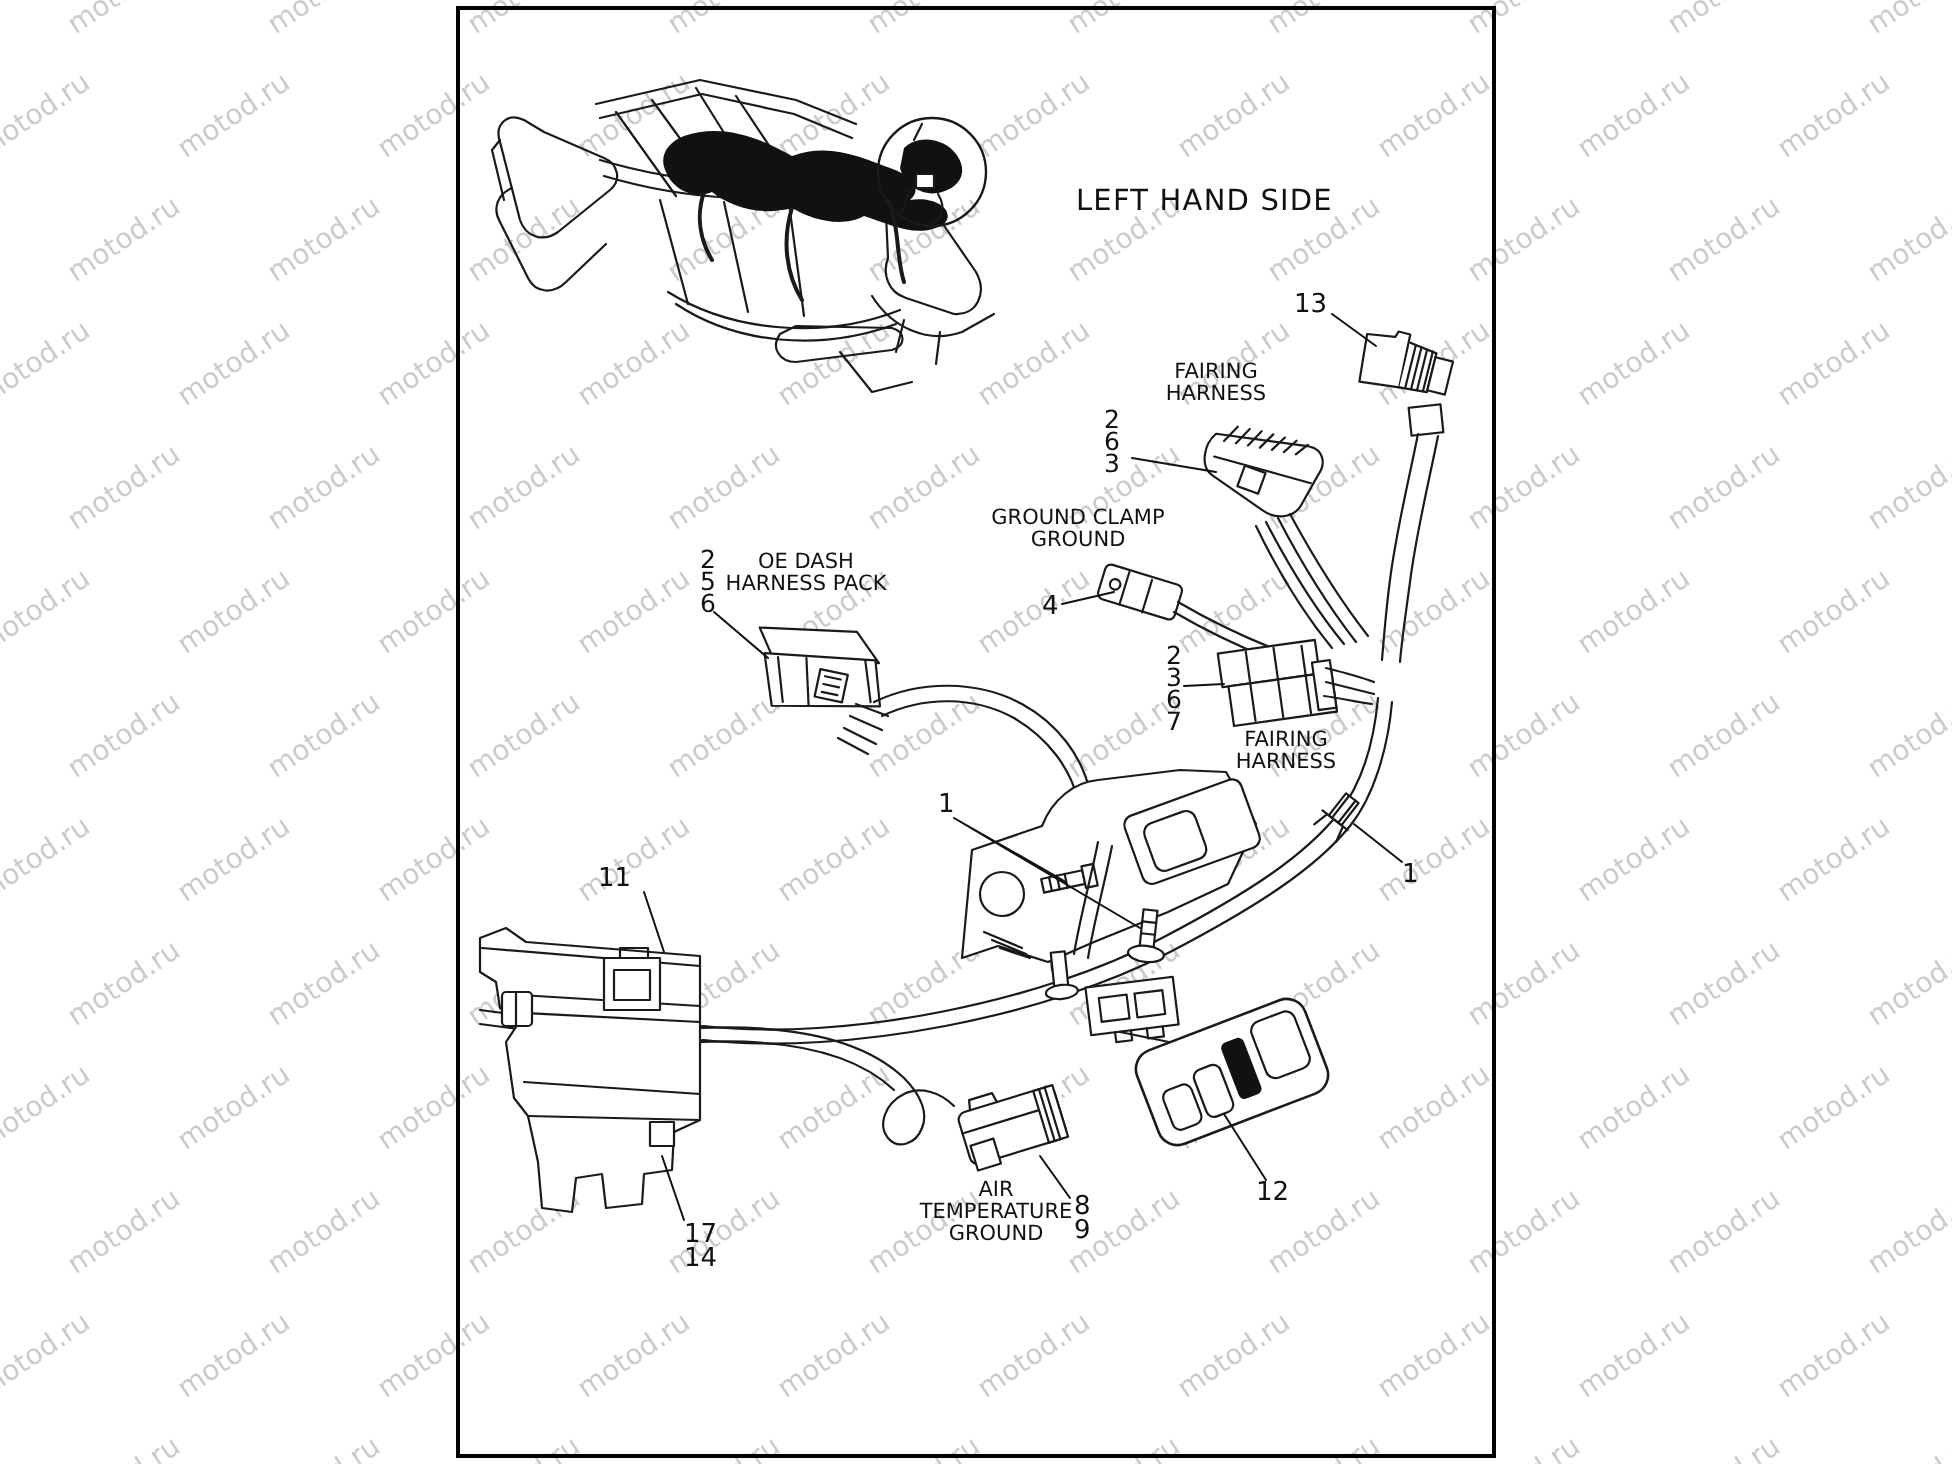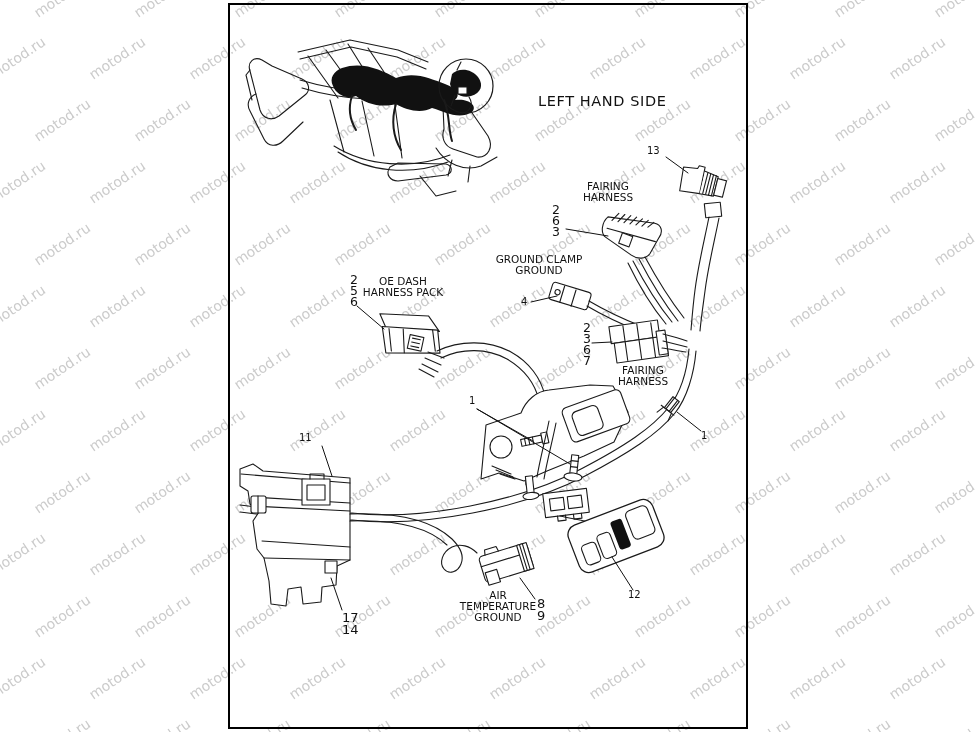--- a/index.html
+++ b/index.html
@@ -10,21 +10,21 @@
        white-space:nowrap;user-select:none;}
   .frame{position:absolute;left:228px;top:3px;width:520px;height:726px;
          border:2px solid #000;box-sizing:border-box;z-index:1;background:transparent;}
   svg.art{position:absolute;left:0;top:0;z-index:2;}
   .labels{position:absolute;inset:0;z-index:3;}
   .lbl{position:absolute;white-space:nowrap;}
   .title{font-size:14.5px;letter-spacing:0.6px;}
   .small{font-size:10.5px;line-height:11px;text-align:center;transform:translateX(-50%);}
   .num{font-size:12.5px;line-height:11px;}
   .num div{height:11px;}
-  .single{font-size:10px;text-align:center;}
+  .single{font-size:13px;text-align:center;}
 </style>
 </head>
 <body>
 
 <div class="page">
 
   <div class="watermark-layer" id="wm">
       <span class="wmt" style="color: rgb(203, 203, 203); left: 30px; top: -12px;">motod.ru</span>
       <span class="wmt" style="color: rgb(203, 203, 203); left: 130px; top: -12px;">motod.ru</span>
       <span class="wmt" style="color: rgb(203, 203, 203); left: 230px; top: -12px;">motod.ru</span>

